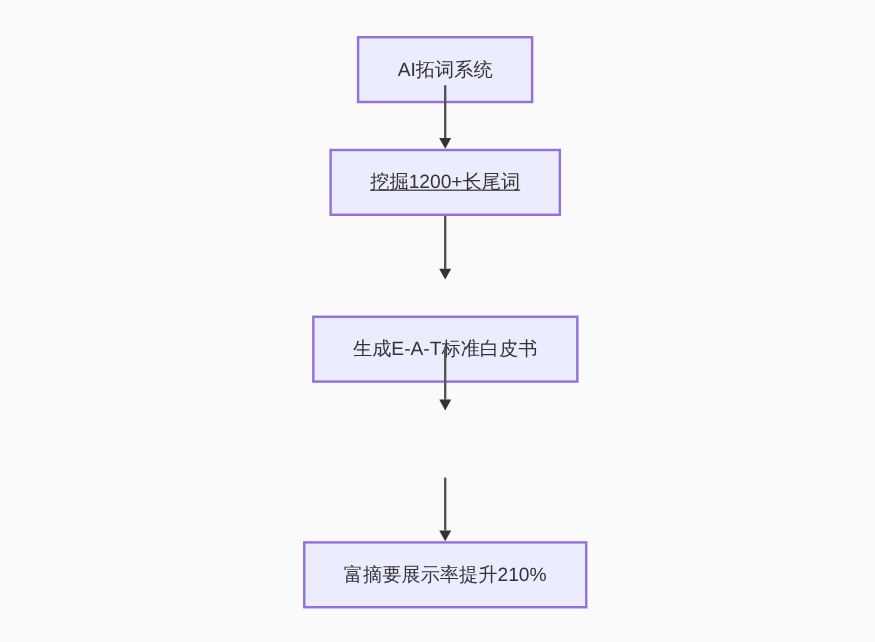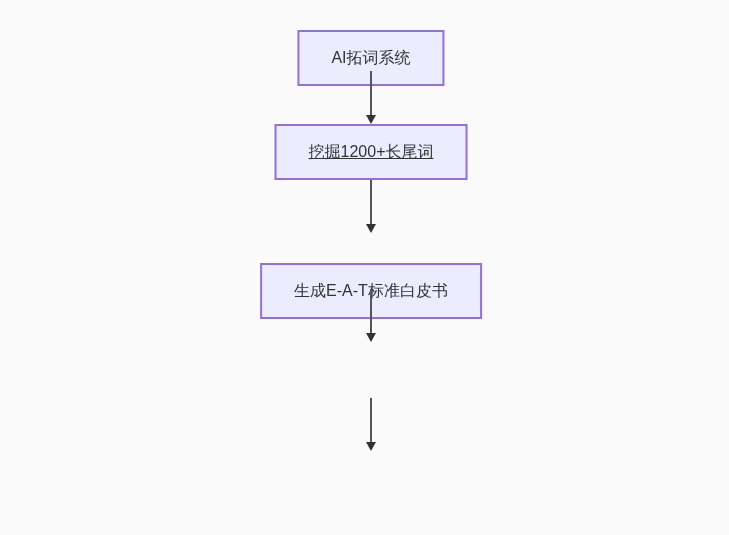--- a/index.html
+++ b/index.html
@@ -94,14 +94,15 @@
     <div class="line"></div>
     <div class="arrowhead"></div>
   </div>
 
 
   <div class="connector c4">
     <div class="line"></div>
     <div class="arrowhead"></div>
   </div>
 
+  <div class="flow-node n5">富摘要展示率提升210%</div>
 
 </div>
 
 </body></html>

